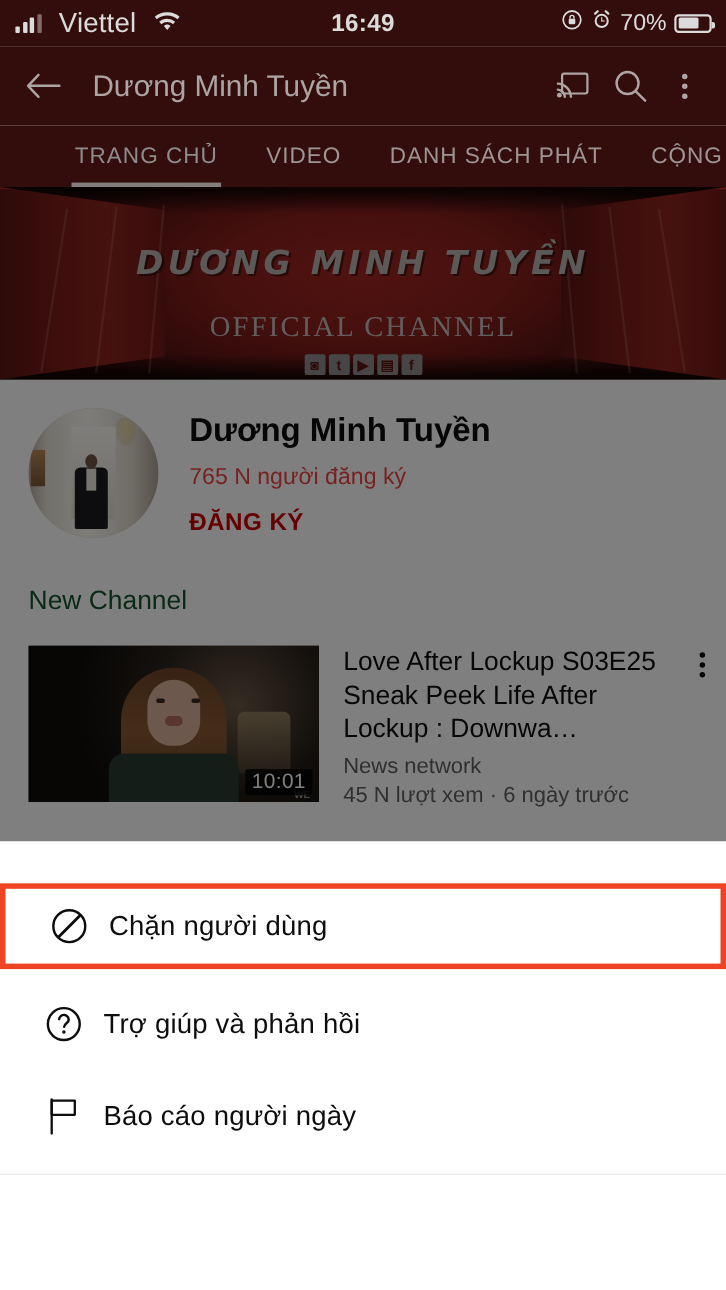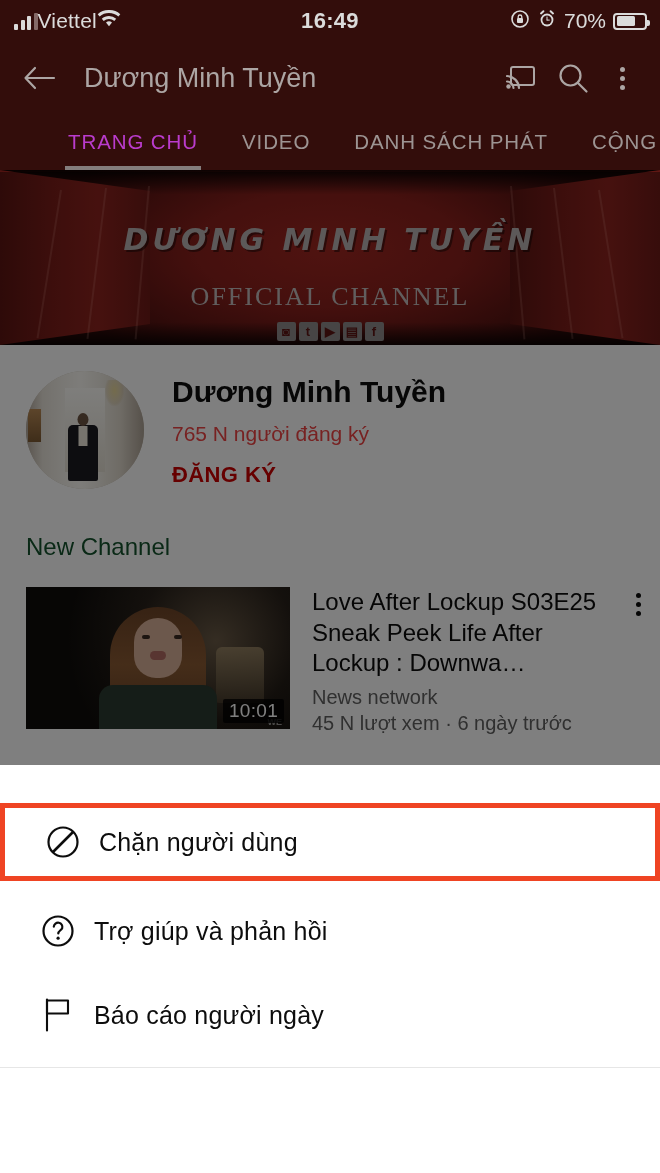--- a/index.html
+++ b/index.html
@@ -31,23 +31,23 @@
     position: relative;
     height: 42px;
     background: #3c100d;
     display: flex;
     align-items: center;
     color: #ffffff;
   }
   .sb-left {
     display: flex;
     align-items: center;
-    gap: 0;
+    gap: 16px;
     padding-left: 14px;
-    font-size: 21px;
+    font-size: 25px;
     letter-spacing: .2px;
   }
   .sig-bars {
     display: flex;
     align-items: flex-end;
     gap: 2.5px;
     height: 17px;
   }
   .sig-bars i {
     display: block;
@@ -157,21 +157,21 @@
     color: #b7adac;
     font-size: 20.5px;
     letter-spacing: .9px;
     white-space: nowrap;
     margin-right: 44px;
     position: relative;
     height: 56px;
     display: flex;
     align-items: center;
   }
-  .tab.active { color: #d946ef; }
+  .tab.active { color: #a3a3a3; }
   .tab.active::after {
     content: "";
     position: absolute;
     left: -3px; right: -3px; bottom: 0;
     height: 4px;
     background: #9a9292;
   }
 
   
   .banner {

